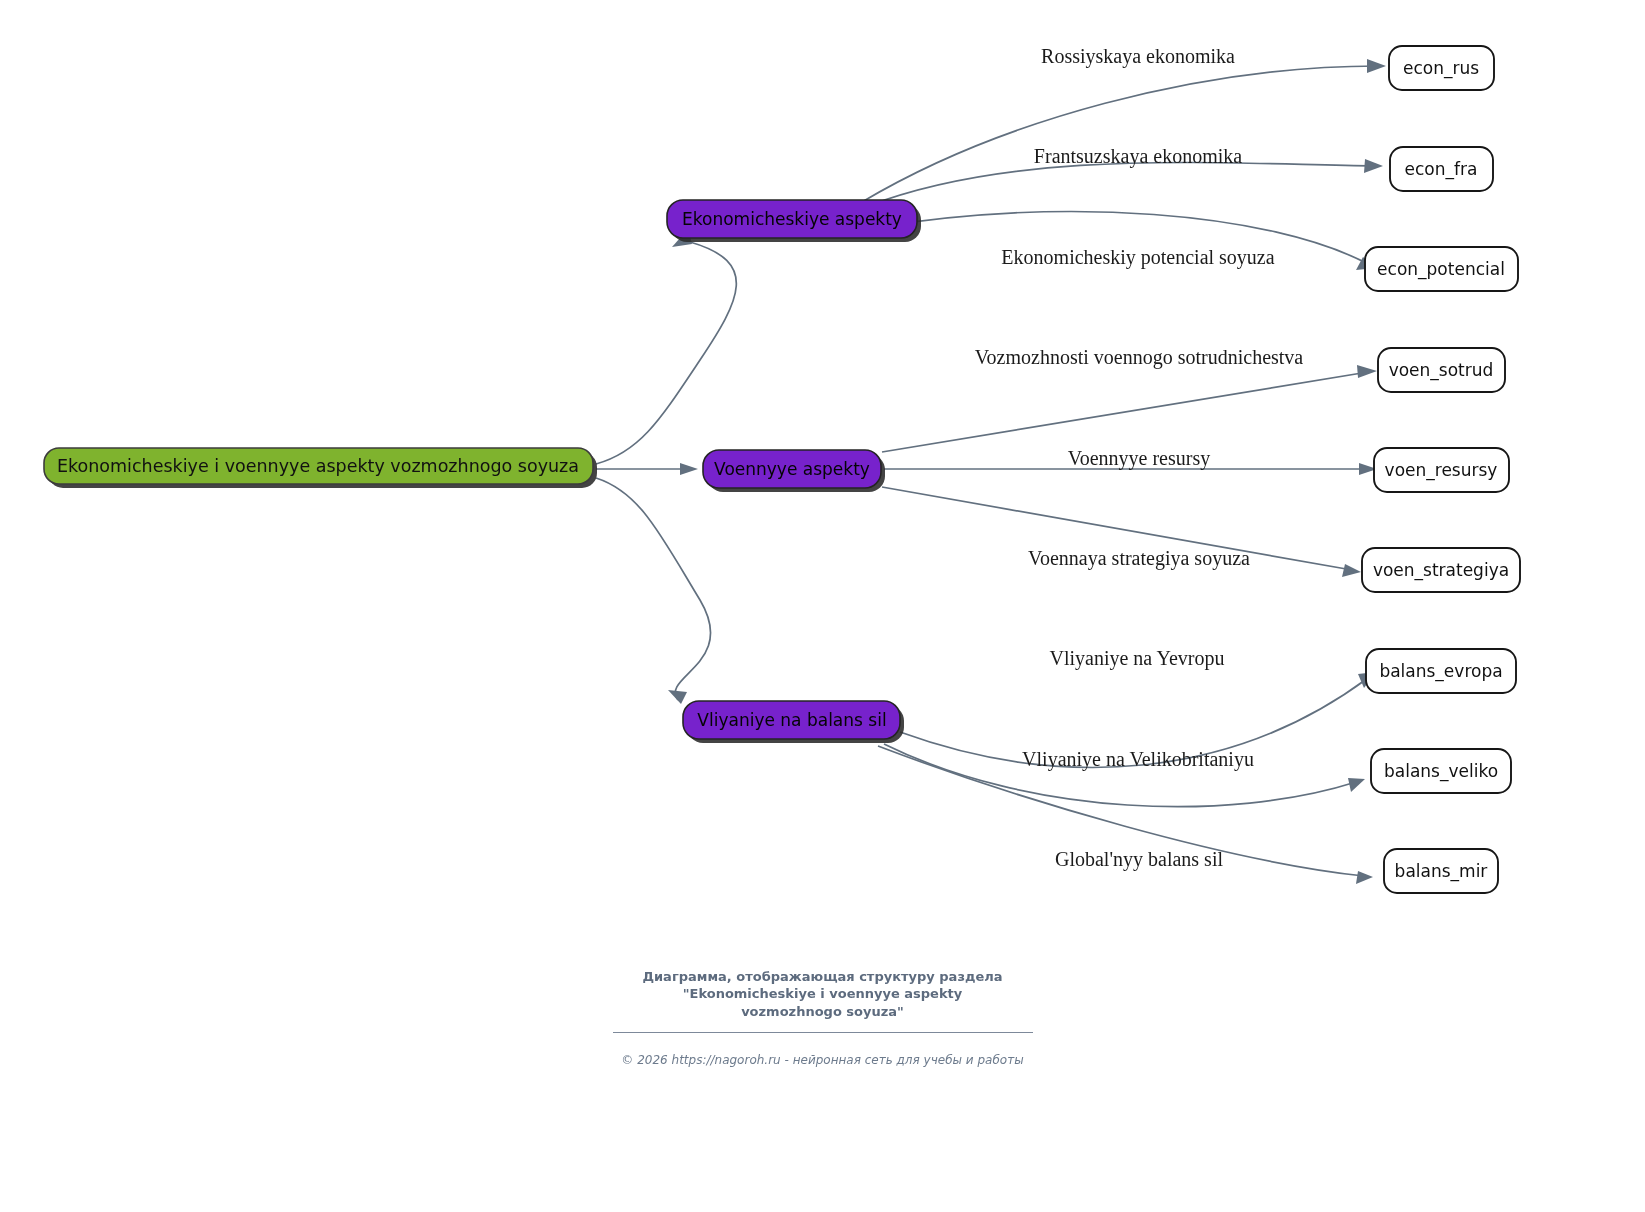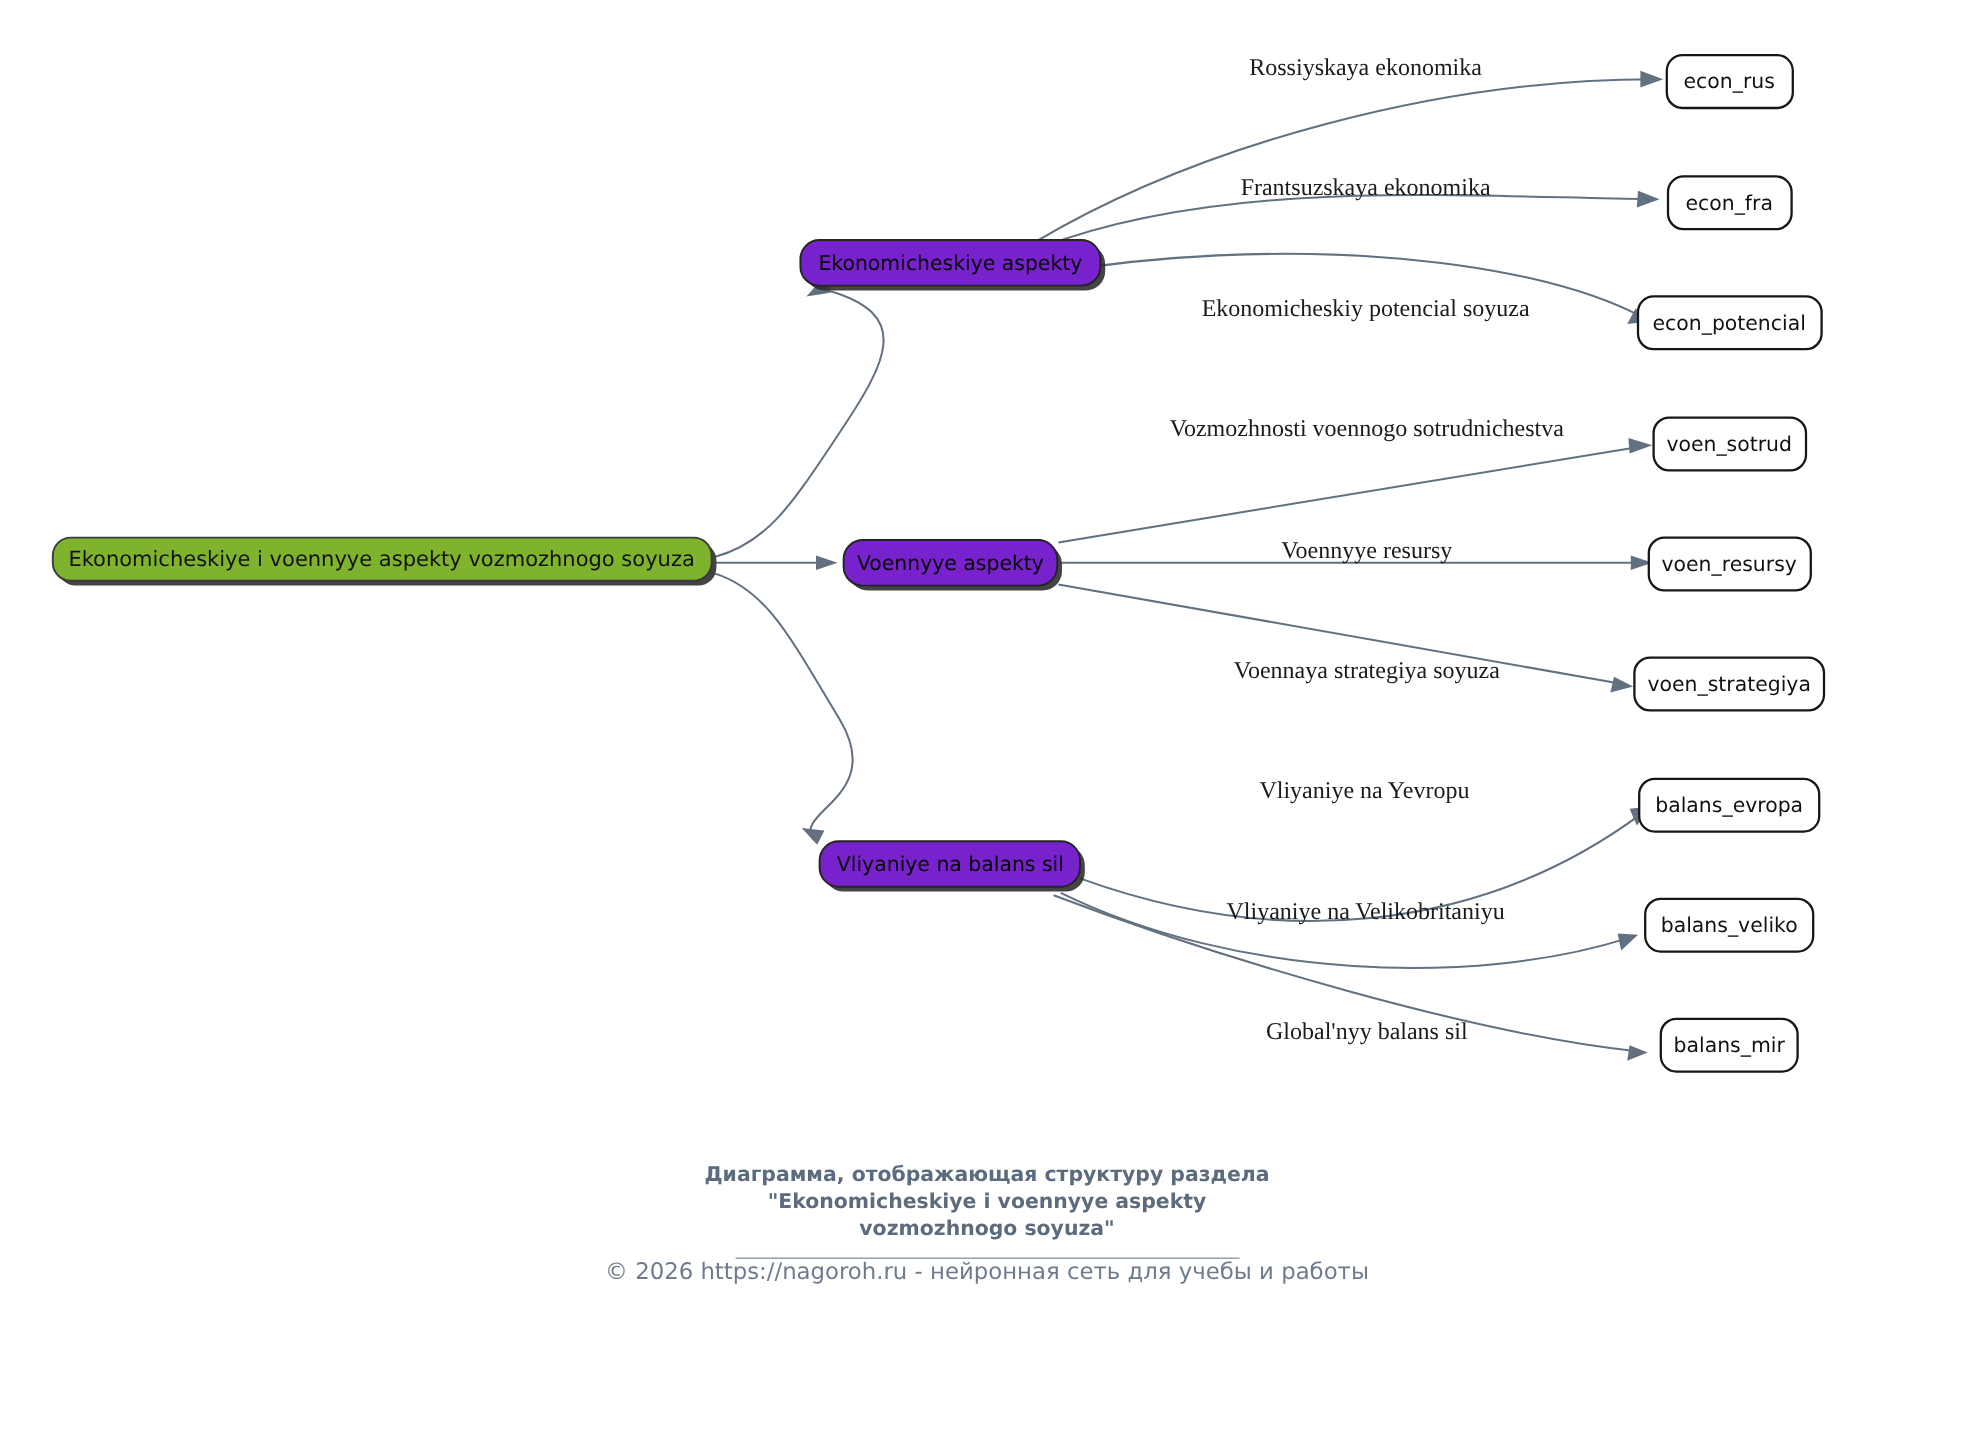--- a/index.html
+++ b/index.html
@@ -68,36 +68,38 @@
   }
   #footer {
     position: absolute;
     left: 0;
     top: 968px;
     width: 1645px;
     text-align: center;
   }
   #footer-caption {
     font-family: "DejaVu Sans", sans-serif;
-    font-size: 17px;
+    font-size: 13px;
     font-weight: bold;
     color: #5d6b7e;
     line-height: 1.33;
     white-space: pre-line;
   }
   #footer-divider {
     width: 420px;
     height: 0;
     margin: 12px auto 0 auto;
     border-top: 1.4px solid #7d899a;
   }
   #footer-copyright {
+    margin-top: 20px;
     font-family: "DejaVu Sans", sans-serif;
-    font-size: 19px;
+    font-size: 12px;
     color: #6d7b8d;
+    font-style: italic;
   }
 </style>
 </head>
 <body>
 
 <svg id="diagram-canvas" viewBox="0 0 1645 1212">
 
   <g>
     <path class="edge-path" d="M 596 464 C 640 452 660 420 700 360 C 740 300 760 262 690 242"></path>
     <polygon fill="#62707f" points="692,244 672,247 688,229"></polygon>

